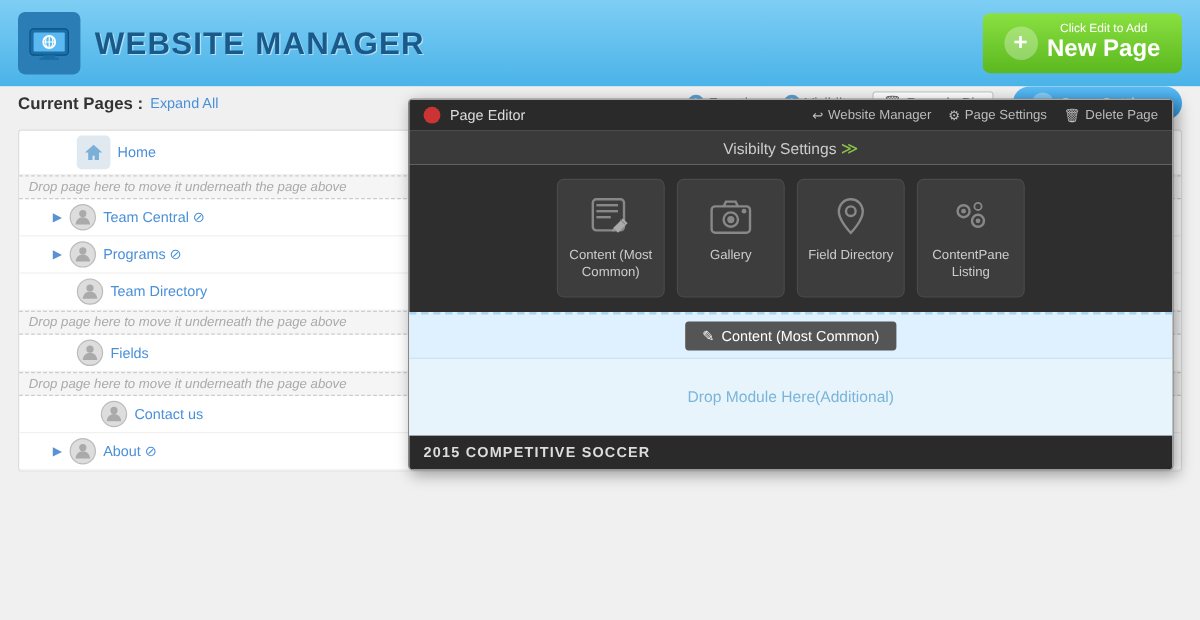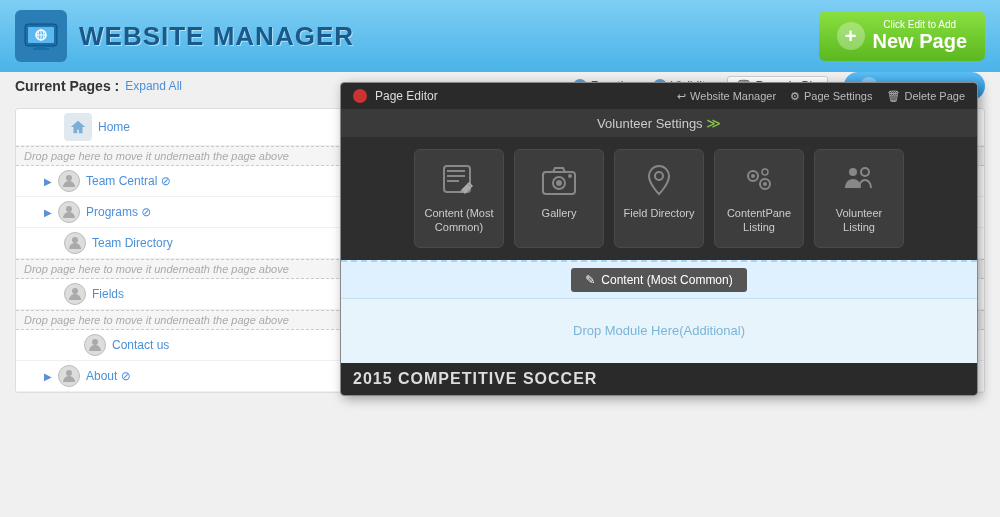--- a/index.html
+++ b/index.html
@@ -321,21 +321,21 @@
       font-size: 13px;
       color: #7ab5d8;
       border-top: 1px solid #c5e0f0;
       min-height: 65px;
       display: flex; align-items: center; justify-content: center;
     }
 
     .panel-footer {
       background: #2a2a2a;
       padding: 7px 12px;
-      font-size: 16px;
+      font-size: 12px;
       font-weight: bold;
       color: #ddd;
       letter-spacing: 1px;
     }
 
     
     svg { display: block; }
   </style>
 </head>
 <body>
@@ -562,21 +562,21 @@
           <span>Page Settings</span>
         </div>
         <div class="panel-topbar-action">
           <span>🗑</span>
           <span>Delete Page</span>
         </div>
       </div>
     </div>
 
     <div class="panel-settings-bar">
-      <span>Volunteer Settings</span>
+      <span>Visibilty Settings</span>
       <span class="settings-chevron"> ≫</span>
     </div>
 
     <div class="panel-modules">
 
       <div class="module-card">
         <div class="module-card-icon">
           <svg viewBox="0 0 40 36" width="40" height="36">
             <rect x="5" y="4" width="26" height="26" rx="3" fill="none" stroke="#888" stroke-width="2"></rect>
             <rect x="8" y="8" width="18" height="2" fill="#888"></rect>
@@ -622,31 +622,20 @@
             <circle cx="14" cy="14" r="5" fill="none" stroke="#888" stroke-width="2"></circle>
             <circle cx="14" cy="14" r="2" fill="#888"></circle>
             <circle cx="26" cy="22" r="5" fill="none" stroke="#888" stroke-width="2"></circle>
             <circle cx="26" cy="22" r="2" fill="#888"></circle>
             <circle cx="26" cy="10" r="3" fill="none" stroke="#888" stroke-width="1.5"></circle>
           </svg>
         </div>
         <div class="module-card-label">ContentPane Listing</div>
       </div>
 
-      <div class="module-card">
-        <div class="module-card-icon">
-          <svg viewBox="0 0 40 36" width="40" height="36">
-            <circle cx="14" cy="10" r="4" fill="#888"></circle>
-            <path d="M6 26 C6 20 10 17 14 17 C18 17 22 20 22 26" fill="#888"></path>
-            <circle cx="26" cy="10" r="4" fill="none" stroke="#888" stroke-width="2"></circle>
-            <path d="M20 26 C20 21 23 18 26 18 C29 18 32 21 32 26" fill="none" stroke="#888" stroke-width="2"></path>
-          </svg>
-        </div>
-        <div class="module-card-label">Volunteer Listing</div>
-      </div>
 
     </div>
 
     <div class="panel-content-tab-bar">
       <button class="content-tab-btn">
         <span>✎</span>
         <span>Content (Most Common)</span>
       </button>
     </div>
 

